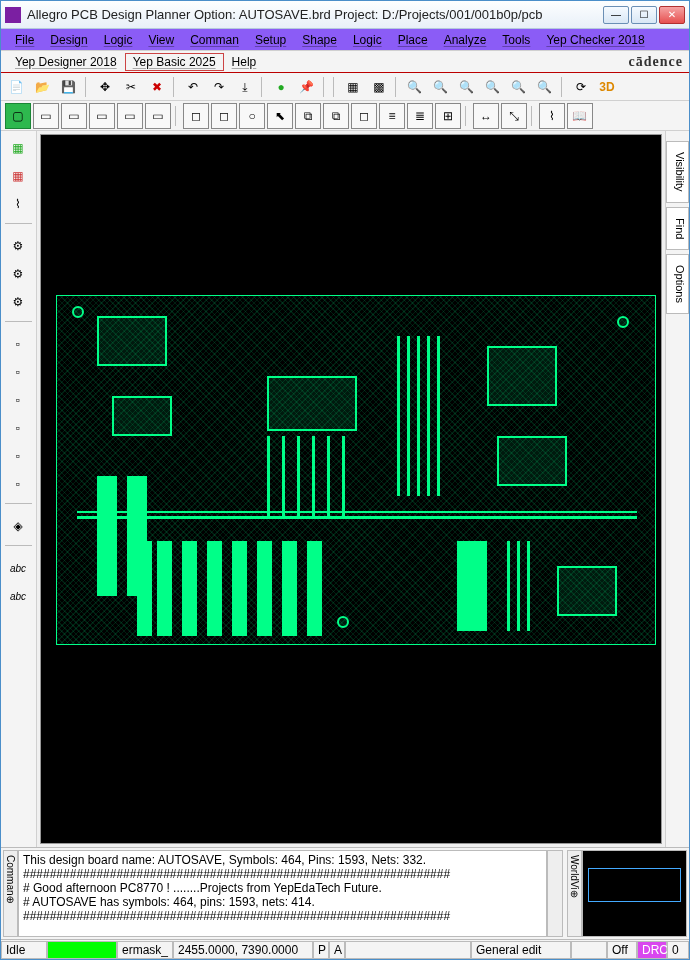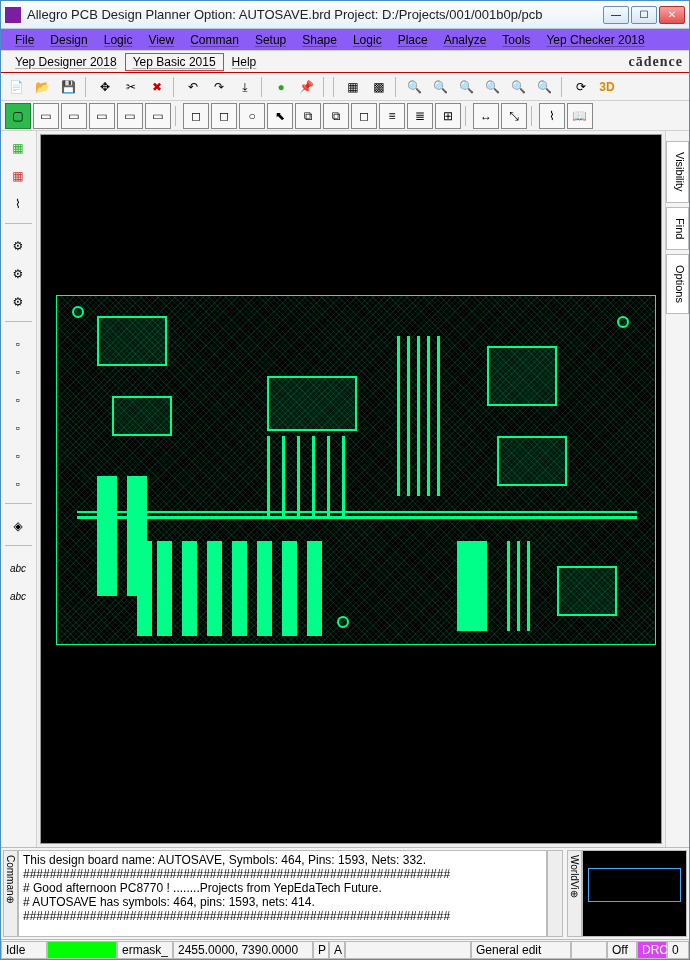--- a/index.html
+++ b/index.html
@@ -90,21 +90,21 @@
       <span class="menu-item">Logic</span>
       <span class="menu-item">Place</span>
       <span class="menu-item">Analyze</span>
       <span class="menu-item">Tools</span>
       <span class="menu-item">Yep Checker 2018</span>
     </div>
 
   <div class="menubar2">
     <div class="menu-left" id="menubar2">
         <span class="menu-item">Yep Designer 2018</span>
-        <span class="menu-item boxed">Yep Basic 2015</span>
+        <span class="menu-item boxed">Yep Basic 2025</span>
         <span class="menu-item">Help</span>
       </div>
     <div class="brand">cādence</div>
   </div>
 
   <div class="toolbar" id="toolbar1">
       <div class="tb-btn">
         <span>📄</span>
       </div>
       <div class="tb-btn">

